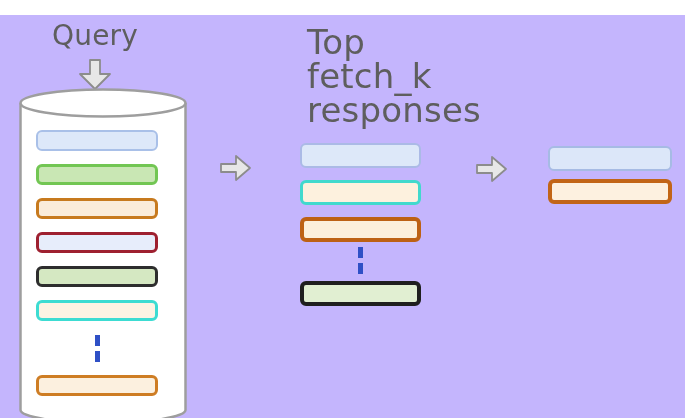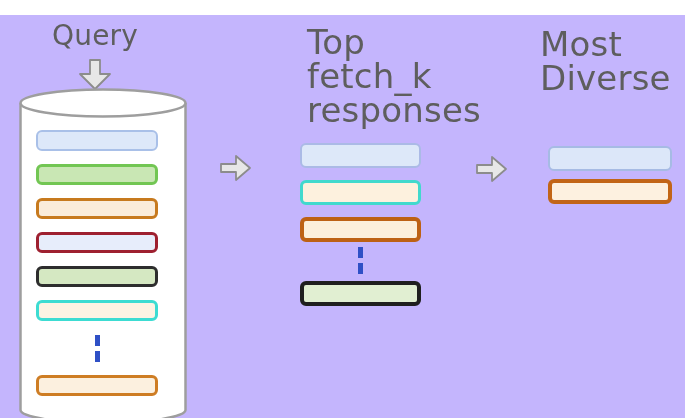--- a/index.html
+++ b/index.html
@@ -99,21 +99,19 @@
       <div class="bar" style="background: rgb(253, 241, 222); border-color: rgb(65, 217, 205); border-width: 3px;"></div>
       <div class="bar" style="background: rgb(252, 239, 219); border-color: rgb(189, 97, 20); border-width: 4px;"></div>
       <div class="dashes" style="color: rgb(47, 80, 198);"></div>
       <div class="bar" style="background: rgb(225, 239, 210); border-color: rgb(31, 31, 31); border-width: 4px;"></div>
     </div>
 
   <svg class="icon arrow-2" width="32" height="30" viewBox="0 0 32 30">
     <polygon points="1,11 16,11 16,3 30,15 16,27 16,19 1,19" stroke-width="1.8" stroke-linejoin="round" fill="#e7e7e7" stroke="#8c8c8c"></polygon>
   </svg>
 
-  <div class="title diverse-title">Most
-Diverse</div>
 
   <div class="bars diverse-bars">
       <div class="bar" style="background: rgb(220, 231, 249); border-color: rgb(166, 187, 228); border-width: 2.5px;"></div>
       <div class="bar" style="background: rgb(253, 241, 224); border-color: rgb(194, 101, 23); border-width: 4px;"></div>
     </div>
 
 </div>
 
 </body></html>

